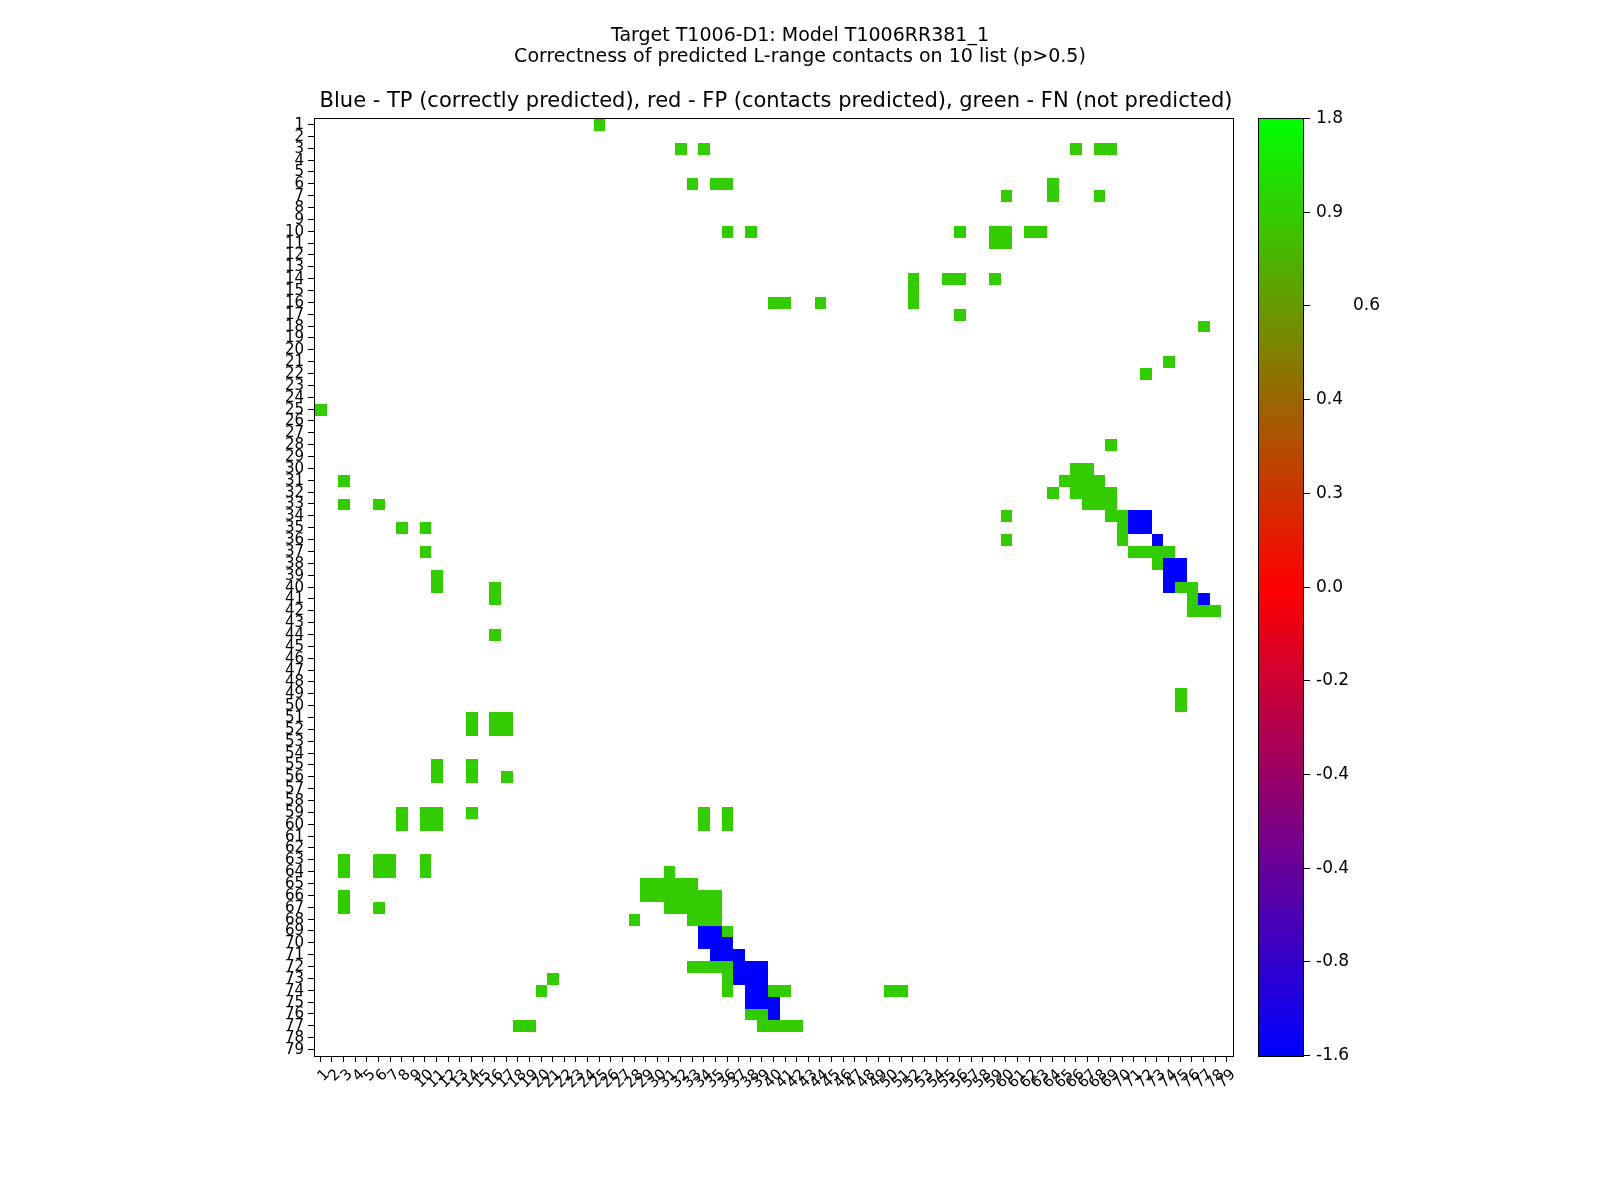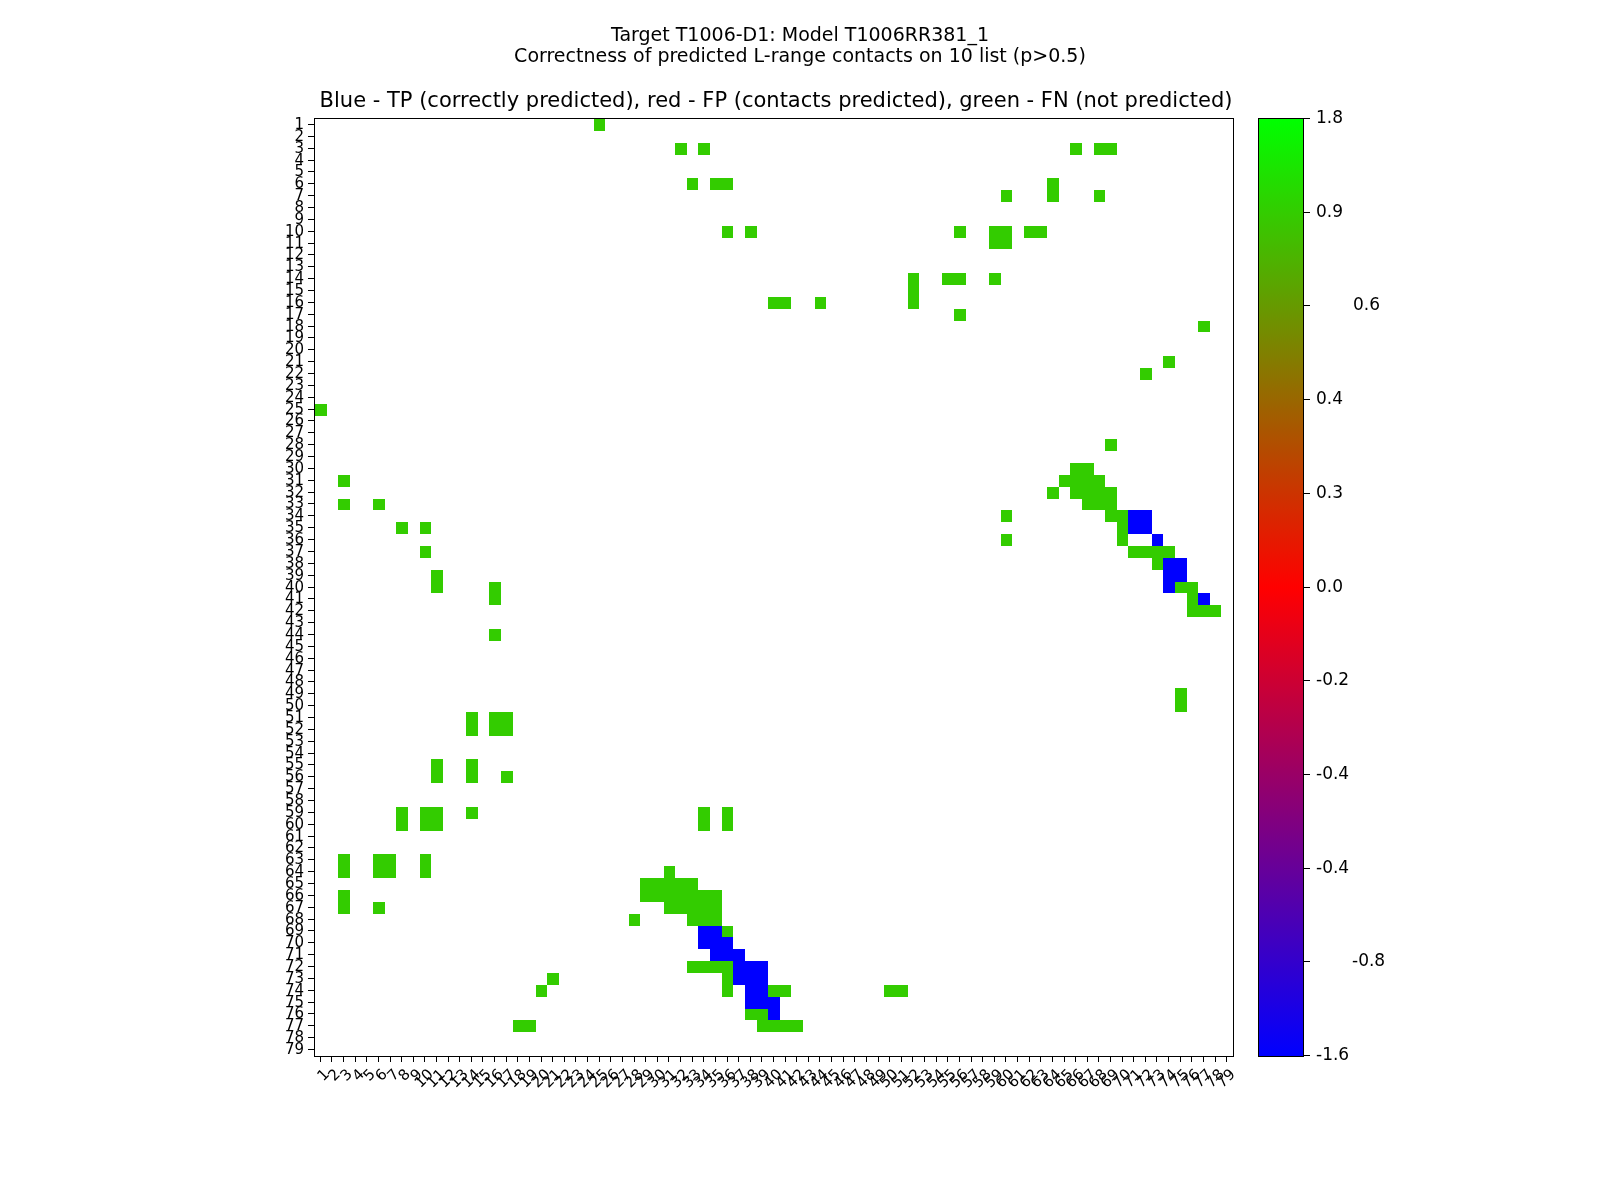--- a/index.html
+++ b/index.html
@@ -581,18 +581,18 @@
       <div class="cbtick-label" style="left: 1316px; top: 484.8px;">0.3</div>
       <div class="cbtick-mark" style="left: 1303px; top: 587px; width: 7px;"></div>
       <div class="cbtick-label" style="left: 1316px; top: 578.5px;">0.0</div>
       <div class="cbtick-mark" style="left: 1303px; top: 680px; width: 7px;"></div>
       <div class="cbtick-label" style="left: 1316px; top: 672.2px;">-0.2</div>
       <div class="cbtick-mark" style="left: 1303px; top: 774px; width: 7px;"></div>
       <div class="cbtick-label" style="left: 1316px; top: 765.9px;">-0.4</div>
       <div class="cbtick-mark" style="left: 1303px; top: 868px; width: 7px;"></div>
       <div class="cbtick-label" style="left: 1316px; top: 859.6px;">-0.4</div>
       <div class="cbtick-mark" style="left: 1303px; top: 961px; width: 7px;"></div>
-      <div class="cbtick-label" style="left: 1316px; top: 953.3px; margin-left: 36px;">-0.8</div>
+      <div class="cbtick-label" style="left: 1316px; top: 953.3px;">-0.8</div>
       <div class="cbtick-mark" style="left: 1303px; top: 1055px; width: 7px;"></div>
       <div class="cbtick-label" style="left: 1316px; top: 1047px;">-1.6</div>
     </div>
 
 </div>
 
 </body></html>

